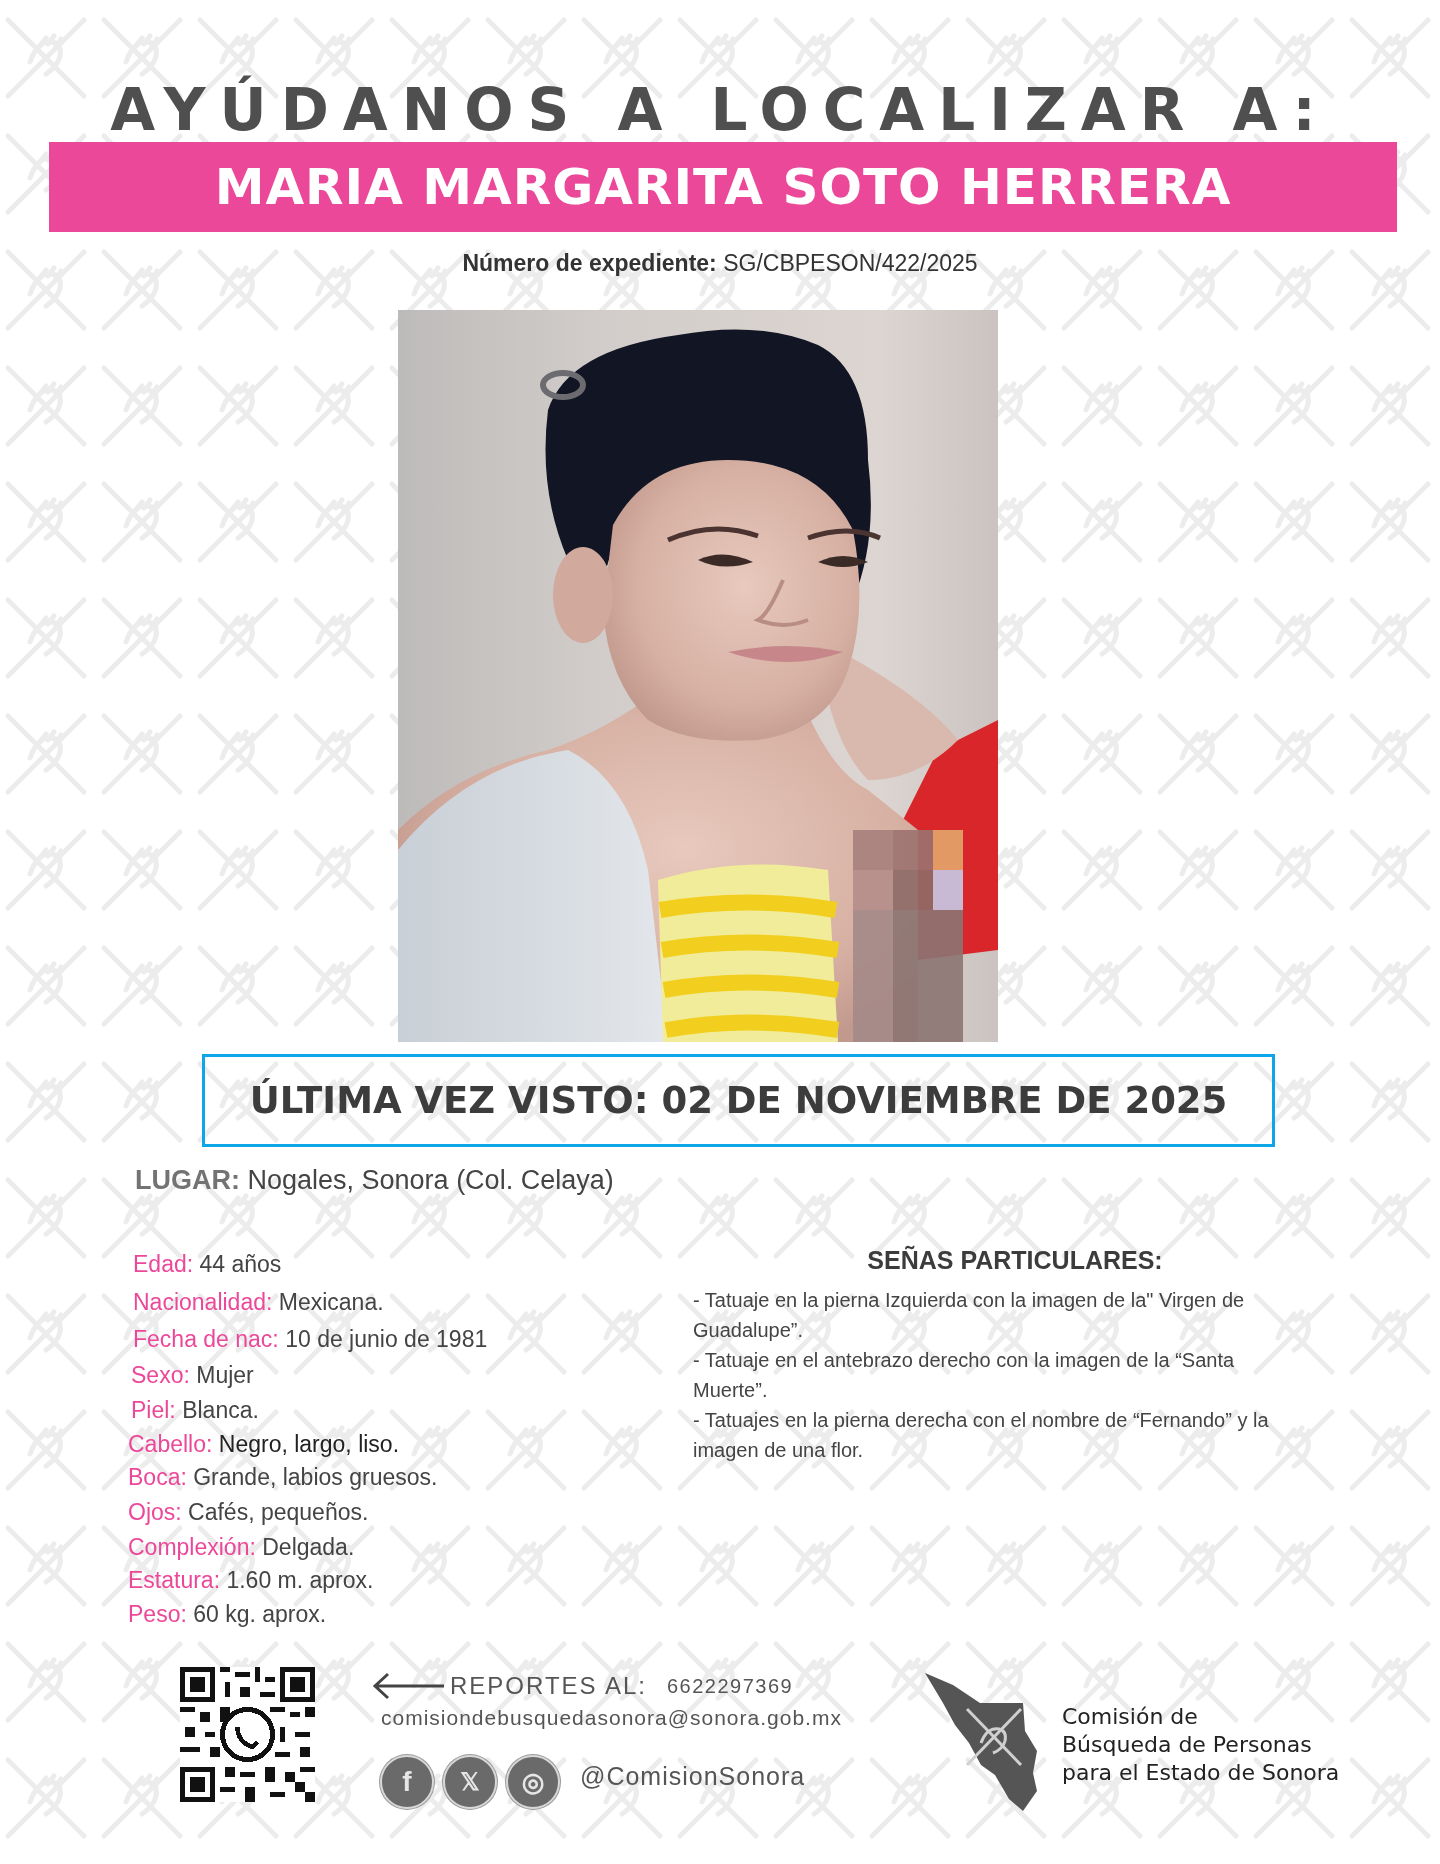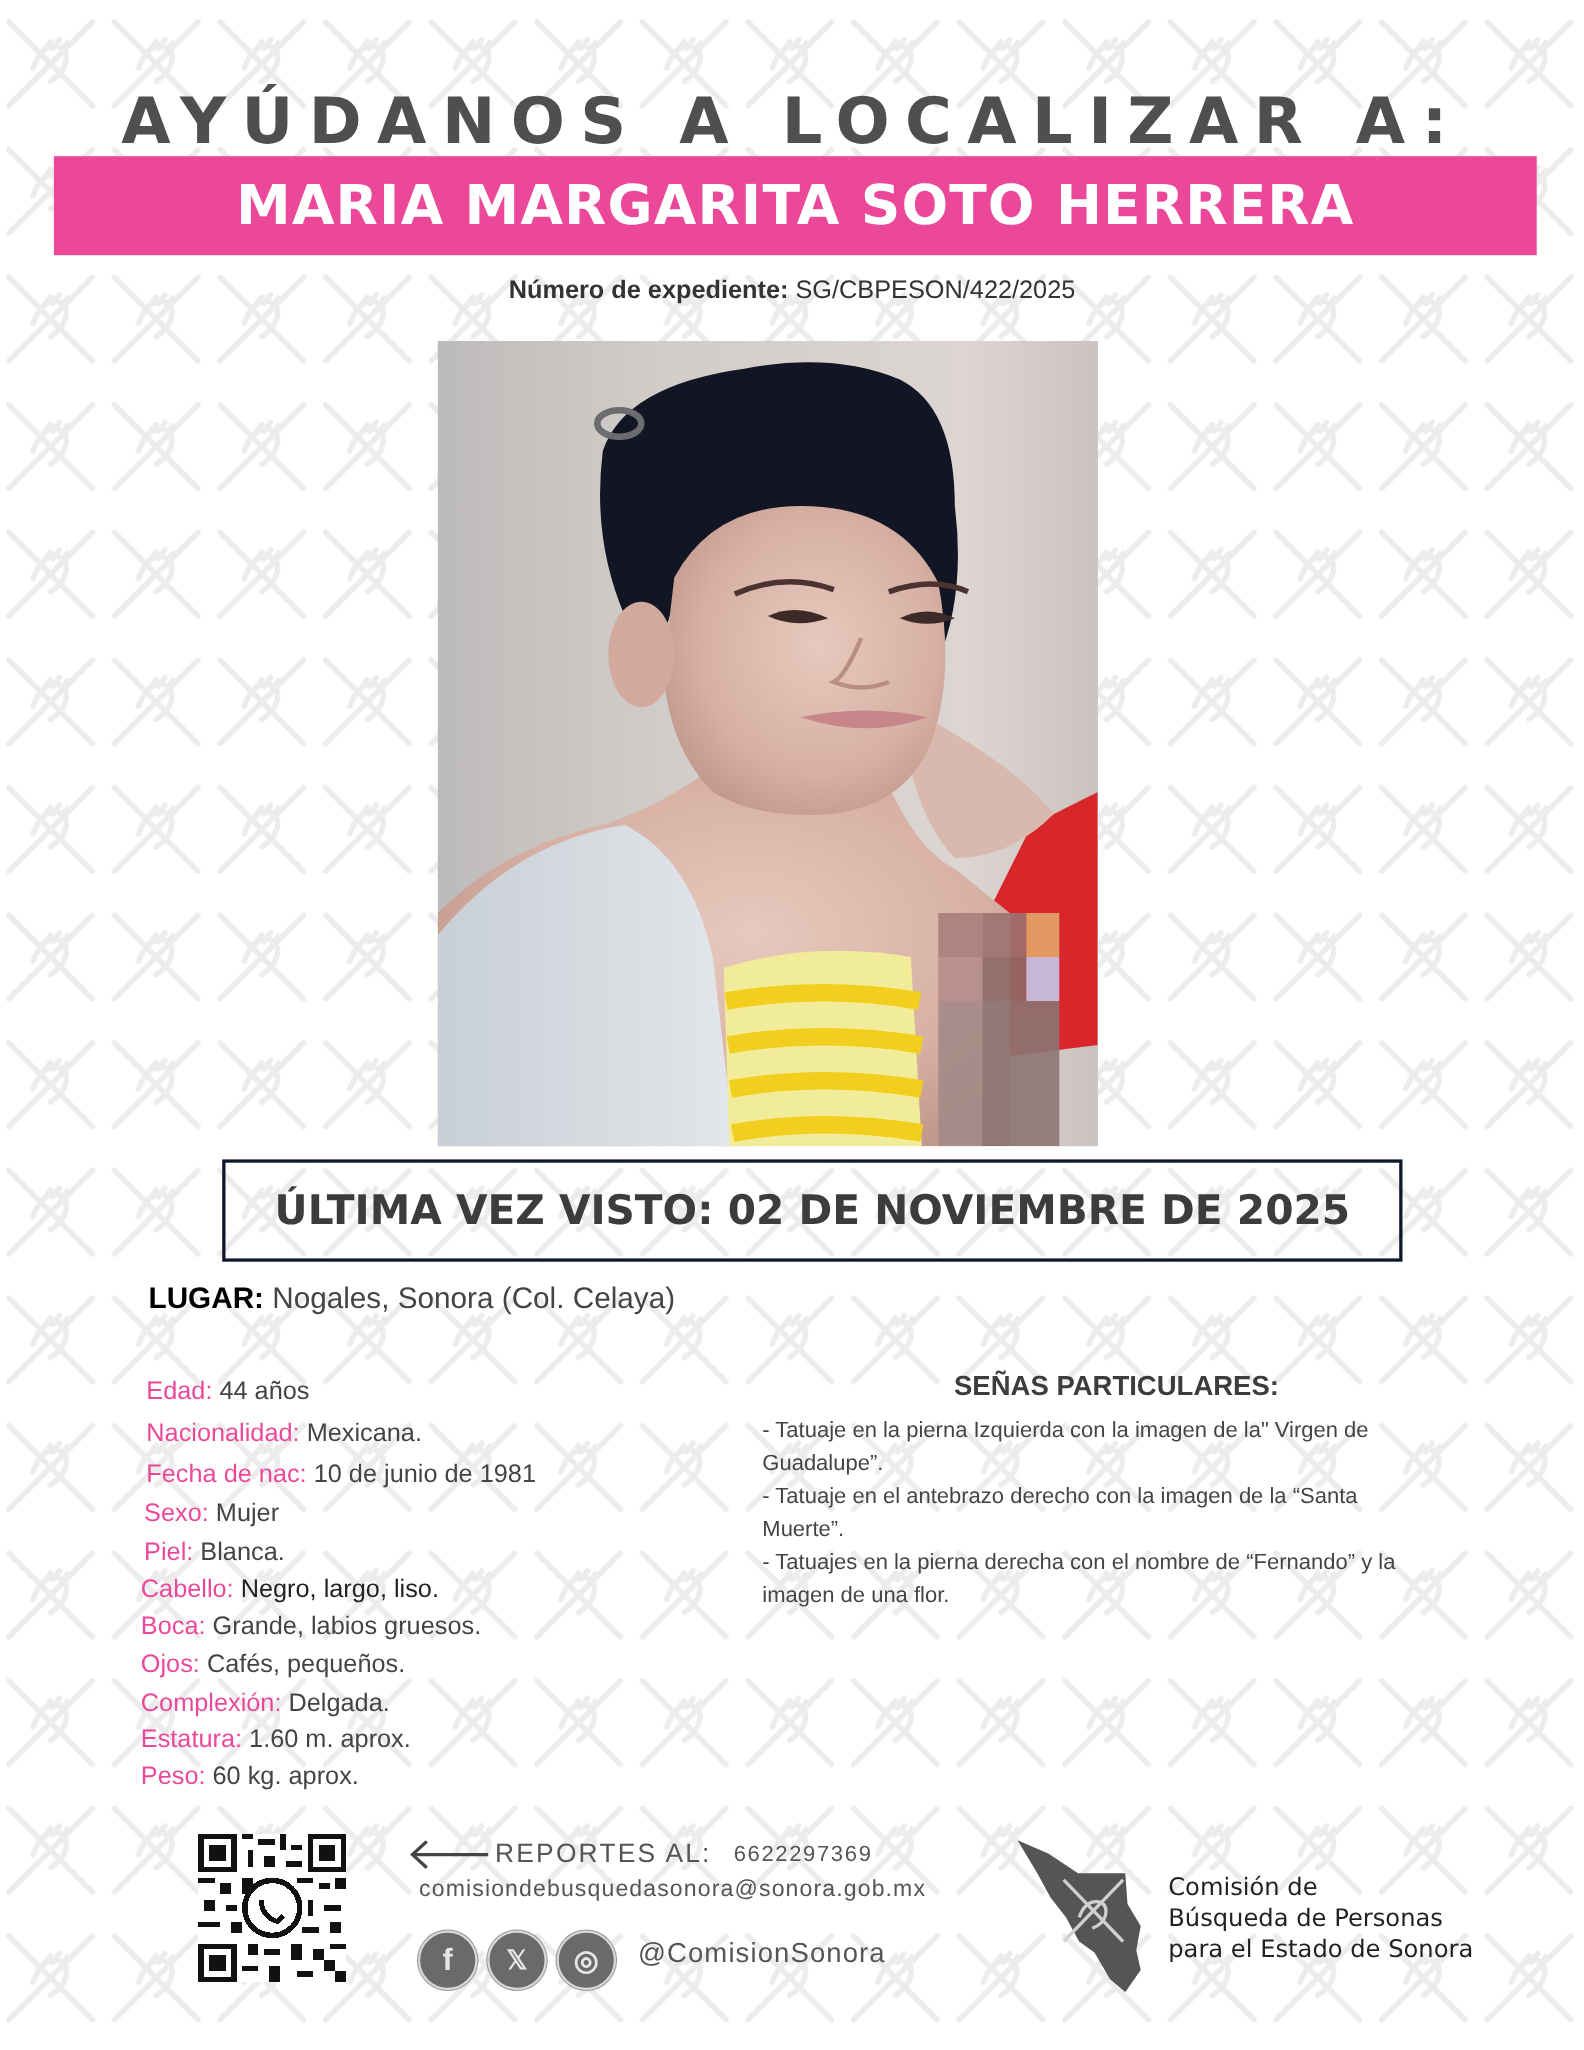--- a/index.html
+++ b/index.html
@@ -33,30 +33,30 @@
   .expediente b { font-weight: bold; }
 
   .photo {
     left: 398px; top: 310px; width: 600px; height: 732px; overflow: hidden;
     background: linear-gradient(90deg, #b9b7b6 0%, #cfcbc8 30%, #dad4d0 70%, #c9c2be 100%);
   }
   .photo svg { display: block; }
 
   .last-seen {
     left: 202px; top: 1054px; width: 1067px; height: 87px;
-    border: 3px solid #0f172a; box-sizing: content-box;
+    border: 3px solid #0ea5e9; box-sizing: content-box;
     display: flex; align-items: center; justify-content: center;
   }
   .last-seen span {
     font-family: "DejaVu Sans", sans-serif; font-weight: bold;
     font-size: 37px; color: #3c3c3c; white-space: nowrap;
   }
 
   .lugar { left: 135px; top: 1165px; font-size: 27px; color: #444; white-space: nowrap; }
-  .lugar b { font-weight: bold; color: #000000; }
+  .lugar b { font-weight: bold; color: #737373; }
 
   .details { left: 133px; top: 1250px; font-size: 23px; color: #444; }
   .details .row { position: absolute; left: 0; white-space: nowrap; line-height: 28px; }
   .details .row b { font-weight: normal; color: #ec4899; }
 
   .senas-title {
     left: 690px; width: 650px; top: 1246px; text-align: center;
     font-size: 25px; font-weight: bold; color: #3c3c3c; white-space: nowrap;
   }
   .senas-list { left: 693px; top: 1285px; width: 690px; font-size: 20px; color: #444; line-height: 30px; }

